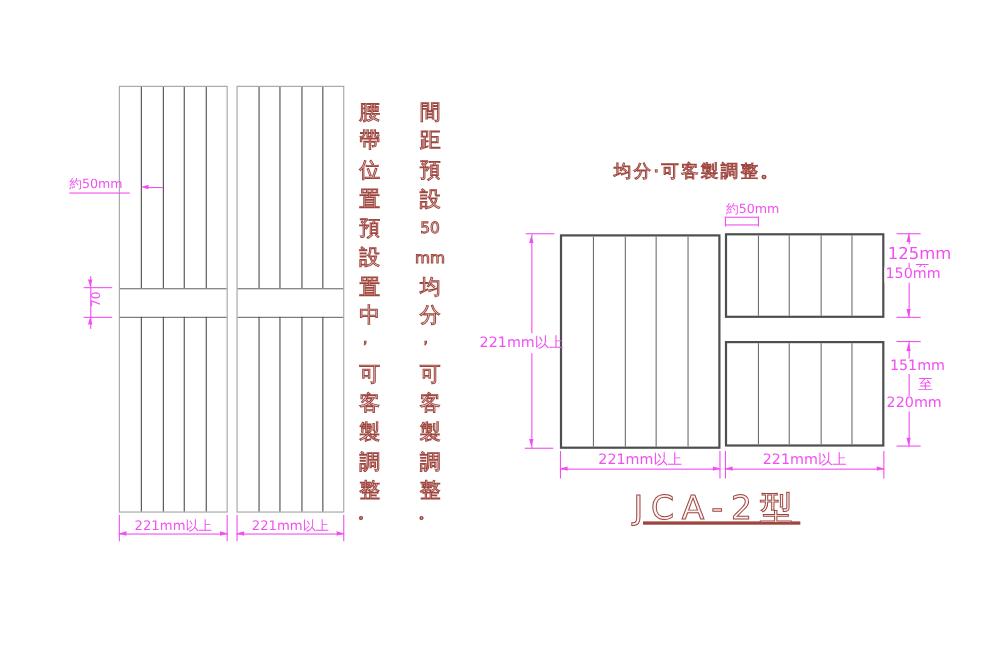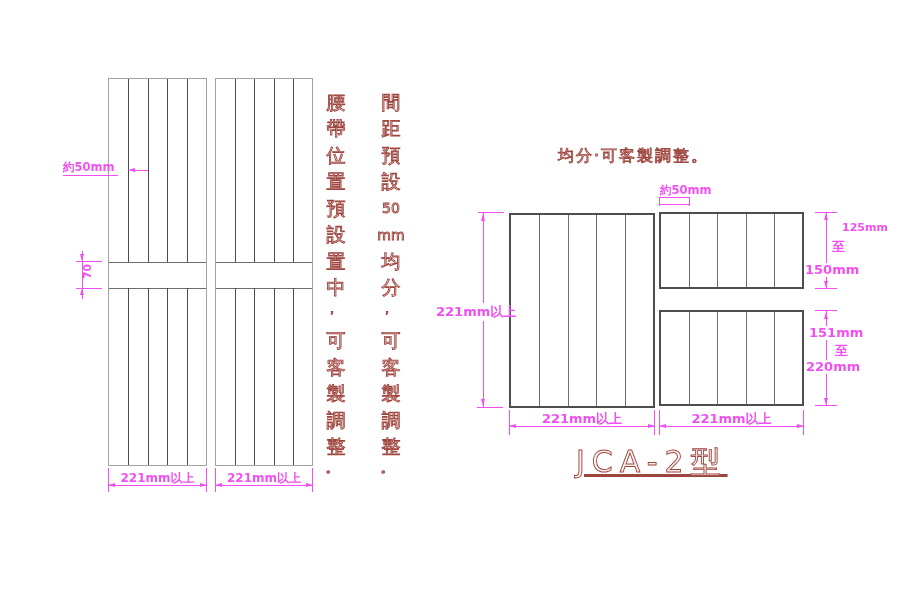--- a/index.html
+++ b/index.html
@@ -10,21 +10,21 @@
   .panelL .s{position:absolute;width:1px;background:#4c4c4c;}
   .panelL .s.u{top:0;height:183px;}
   .panelL .s.l{top:209px;bottom:0;}
   .band{position:absolute;left:0;right:0;height:1px;background:#6e6e6e;}
   .band.t{top:183px;} .band.b{top:209px;}
   .panelR{position:absolute;border:2px solid #4e4e4e;box-sizing:border-box;background:#fff;}
   .panelR .s{position:absolute;top:0;bottom:0;width:1px;background:#6f6f6f;}
   .s1{left:20%;} .s2{left:40%;} .s3{left:60%;} .s4{left:80%;}
   
   .dl{position:absolute;background:#f24ff2;}
-  .dt{position:absolute;color:#f24ff2;font-size:12px;line-height:1.1;white-space:nowrap;font-weight:bold;}
+  .dt{position:absolute;color:#f24ff2;font-size:12px;line-height:1.1;white-space:nowrap;}
   .ctr{text-align:center;}
   .wbg{background:#fff;padding:0 1px;}
   .ar{position:absolute;width:0;height:0;border-style:solid;border-color:transparent;}
   .ar.l{border-width:2px 7px 2px 0;border-right-color:#f24ff2;}
   .ar.r{border-width:2px 0 2px 7px;border-left-color:#f24ff2;}
   .ar.u{border-width:0 2px 7px 2px;border-bottom-color:#f24ff2;}
   .ar.d{border-width:7px 2px 0 2px;border-top-color:#f24ff2;}
   
   .outline{color:#9e453e;-webkit-text-fill-color:#fbf1f0;-webkit-text-stroke:0.9px #9e453e;}
   .title{position:absolute;white-space:nowrap;text-decoration:underline;}
@@ -158,23 +158,23 @@
   <div class="dl" style="left:483px;top:213px;width:1px;height:90px;"></div>
   <div class="ar u" style="left:481px;top:214px;"></div>
   <div class="dt" style="left:436px;top:305px;font-size:13px;">221mm以上</div>
   <div class="dl" style="left:483px;top:321px;width:1px;height:87px;"></div>
   <div class="ar d" style="left:481px;top:399px;"></div>
   <div class="dl" style="left:477px;top:407px;width:26px;height:1px;"></div>
 
   <div class="dl" style="left:815px;top:212px;width:22px;height:1px;"></div>
   <div class="dl" style="left:826px;top:212px;width:1px;height:77px;"></div>
   <div class="ar u" style="left:824px;top:213px;"></div>
-  <div class="dt wbg" style="left:806px;top:222px;font-size:11px;margin-left:35px;">125mm</div>
+  <div class="dt wbg" style="left:806px;top:222px;font-size:15px;">125mm</div>
   <div class="dt wbg" style="left:831px;top:240px;font-size:13px;">至</div>
-  <div class="dt wbg" style="left:804px;top:263px;font-size:13px;">150mm</div>
+  <div class="dt wbg" style="left:804px;top:243px;font-size:13px;">150mm</div>
   <div class="ar d" style="left:824px;top:281px;"></div>
   <div class="dl" style="left:815px;top:288px;width:22px;height:1px;"></div>
 
   <div class="dl" style="left:815px;top:310px;width:22px;height:1px;"></div>
   <div class="dl" style="left:826px;top:310px;width:1px;height:96px;"></div>
   <div class="ar u" style="left:824px;top:312px;"></div>
   <div class="dt wbg" style="left:808px;top:326px;font-size:13px;">151mm</div>
   <div class="dt wbg" style="left:834px;top:344px;font-size:13px;">至</div>
   <div class="dt wbg" style="left:805px;top:360px;font-size:13px;">220mm</div>
   <div class="ar d" style="left:824px;top:398px;"></div>

